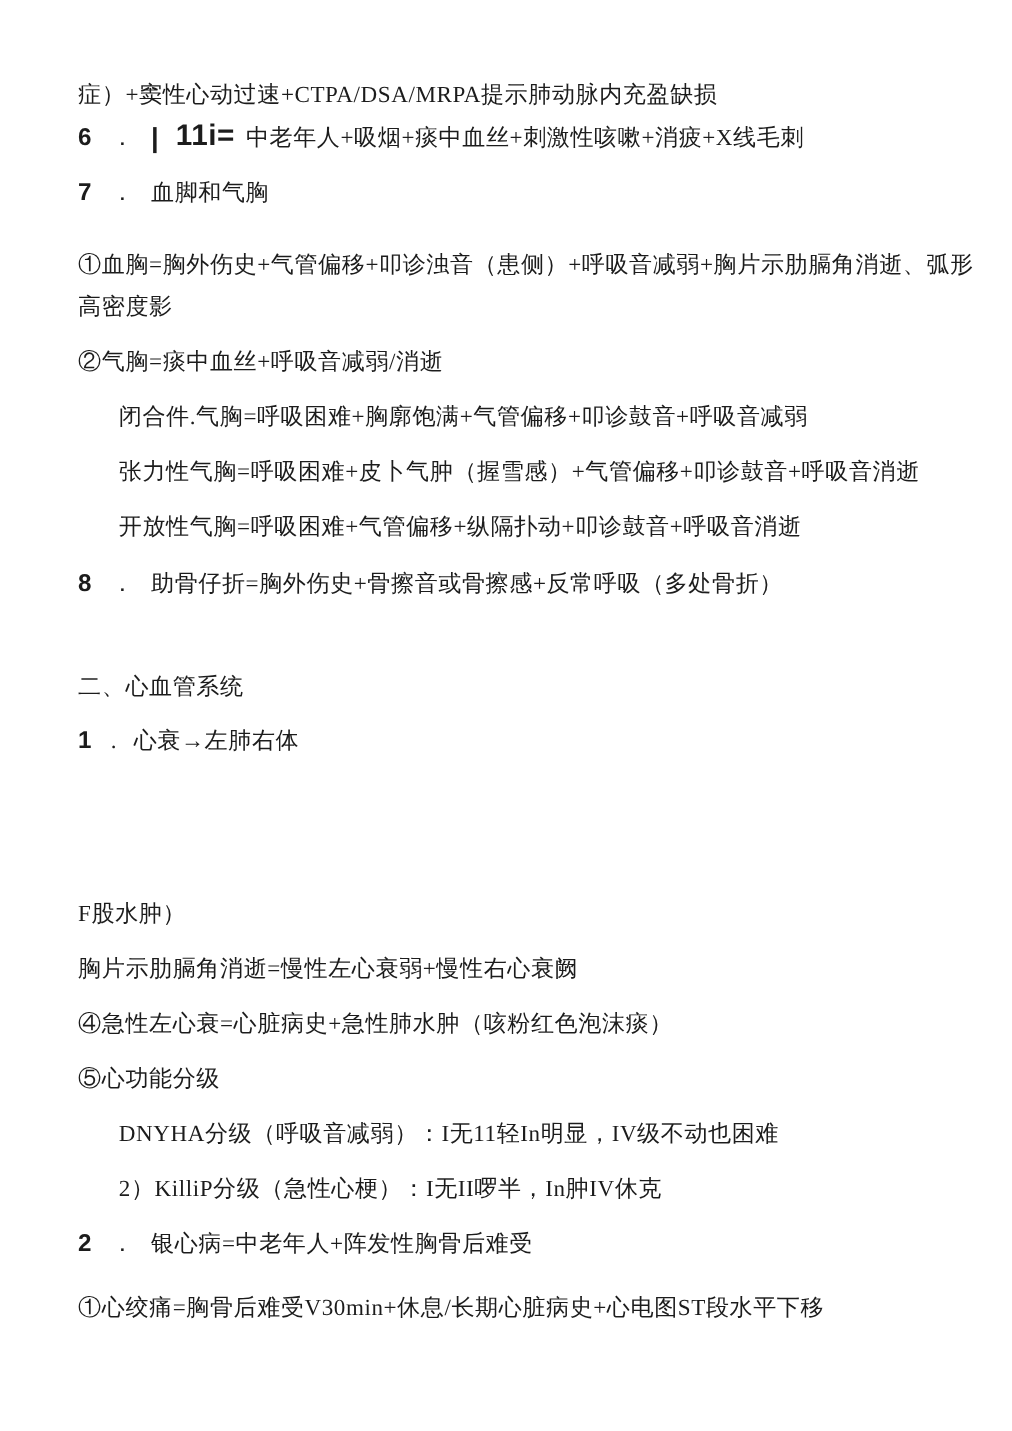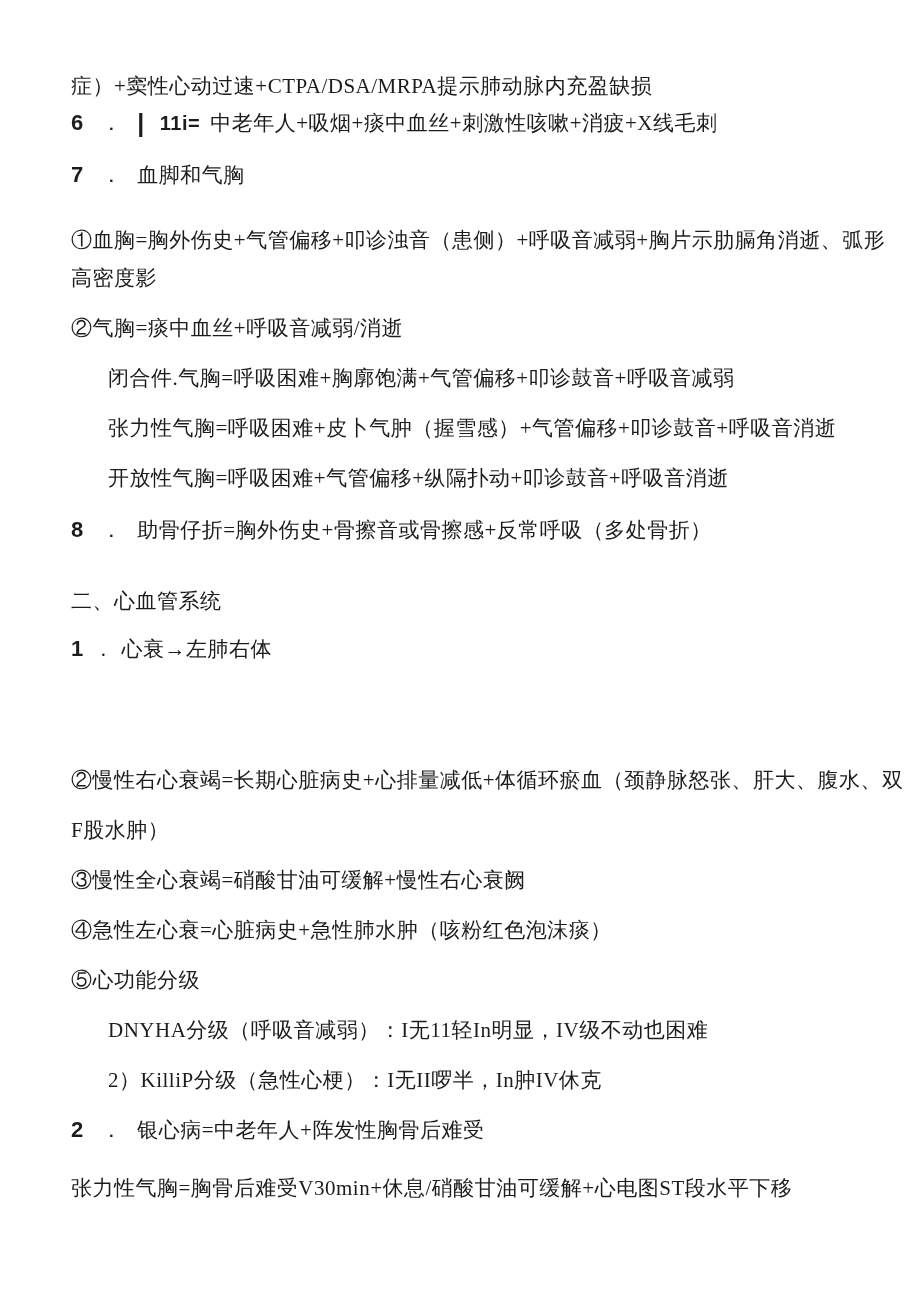--- a/index.html
+++ b/index.html
@@ -32,21 +32,21 @@
   .cursor {
     font-family: "Liberation Sans", "DejaVu Sans", sans-serif;
     font-weight: 700;
     font-size: 25px;
     margin-right: 7px;
     vertical-align: -2px;
   }
   .blabel {
     font-family: "Liberation Sans", "DejaVu Sans", sans-serif;
     font-weight: 700;
-    font-size: 20px;
+    font-size: 27px;
     margin-right: 2px;
   }
 </style>
 </head>
 <body>
 
 <div class="page">
 
   <p class="line" style="top:60px"><span class="body">症）+窦性心动过速+CTPA/DSA/MRPA提示肺动脉内充盈缺损</span></p>
 
@@ -61,36 +61,35 @@
   <p class="line" style="top:302px"><span class="body">②气胸=痰中血丝+呼吸音减弱/消逝</span></p>
 
   <p class="line ind" style="top:352px"><span class="body">闭合件.气胸=呼吸困难+胸廓饱满+气管偏移+叩诊鼓音+呼吸音减弱</span></p>
 
   <p class="line ind" style="top:402px"><span class="body">张力性气胸=呼吸困难+皮卜气肿（握雪感）+气管偏移+叩诊鼓音+呼吸音消逝</span></p>
 
   <p class="line ind" style="top:452px"><span class="body">开放性气胸=呼吸困难+气管偏移+纵隔扑动+叩诊鼓音+呼吸音消逝</span></p>
 
   <p class="line" style="top:504px"><span class="num">8</span><span class="sep">．</span><span class="body">助骨仔折=胸外伤史+骨擦音或骨擦感+反常呼吸（多处骨折）</span></p>
 
-  <p class="line" style="top:575px"><span class="body">二、心血管系统</span></p>
+  <p class="line" style="top:598px"><span class="body">二、心血管系统</span></p>
 
-  <p class="line" style="top:623px"><span class="num">1</span><span class="sep">.</span><span class="body">心衰→左肺右体</span></p>
+  <p class="line" style="top:647px"><span class="num">1</span><span class="sep">.</span><span class="body">心衰→左肺右体</span></p>
 
 
-  <p class="line" style="top:754px"><span class="body">②慢性右心衰竭=长期心脏病史+心排量减低+体循环瘀血（颈静脉怒张、肝大、腹水、双</span></p>
 
   <p class="line" style="top:804px"><span class="body">F股水肿）</span></p>
 
-  <p class="line" style="top:854px"><span class="body">③慢性全心衰竭=硝酸甘油可缓解+慢性右心衰阙</span></p>
+  <p class="line" style="top:854px"><span class="body">胸片示肋膈角消逝=慢性左心衰弱+慢性右心衰阙</span></p>
 
   <p class="line" style="top:904px"><span class="body">④急性左心衰=心脏病史+急性肺水肿（咳粉红色泡沫痰）</span></p>
 
   <p class="line" style="top:954px"><span class="body">⑤心功能分级</span></p>
 
   <p class="line ind" style="top:1004px"><span class="body">DNYHA分级（呼吸音减弱）：I无11轻In明显，IV级不动也困难</span></p>
 
   <p class="line ind" style="top:1054px"><span class="body">2）KilliP分级（急性心梗）：I无II啰半，In肿IV休克</span></p>
 
   <p class="line" style="top:1104px"><span class="num">2</span><span class="sep">．</span><span class="body">银心病=中老年人+阵发性胸骨后难受</span></p>
 
-  <p class="line" style="top:1162px"><span class="body">张力性气胸=胸骨后难受V30min+休息/硝酸甘油可缓解+心电图ST段水平下移</span></p>
+  <p class="line" style="top:1162px"><span class="body">①心绞痛=胸骨后难受V30min+休息/长期心脏病史+心电图ST段水平下移</span></p>
 
 </div>
 
 </body></html>

